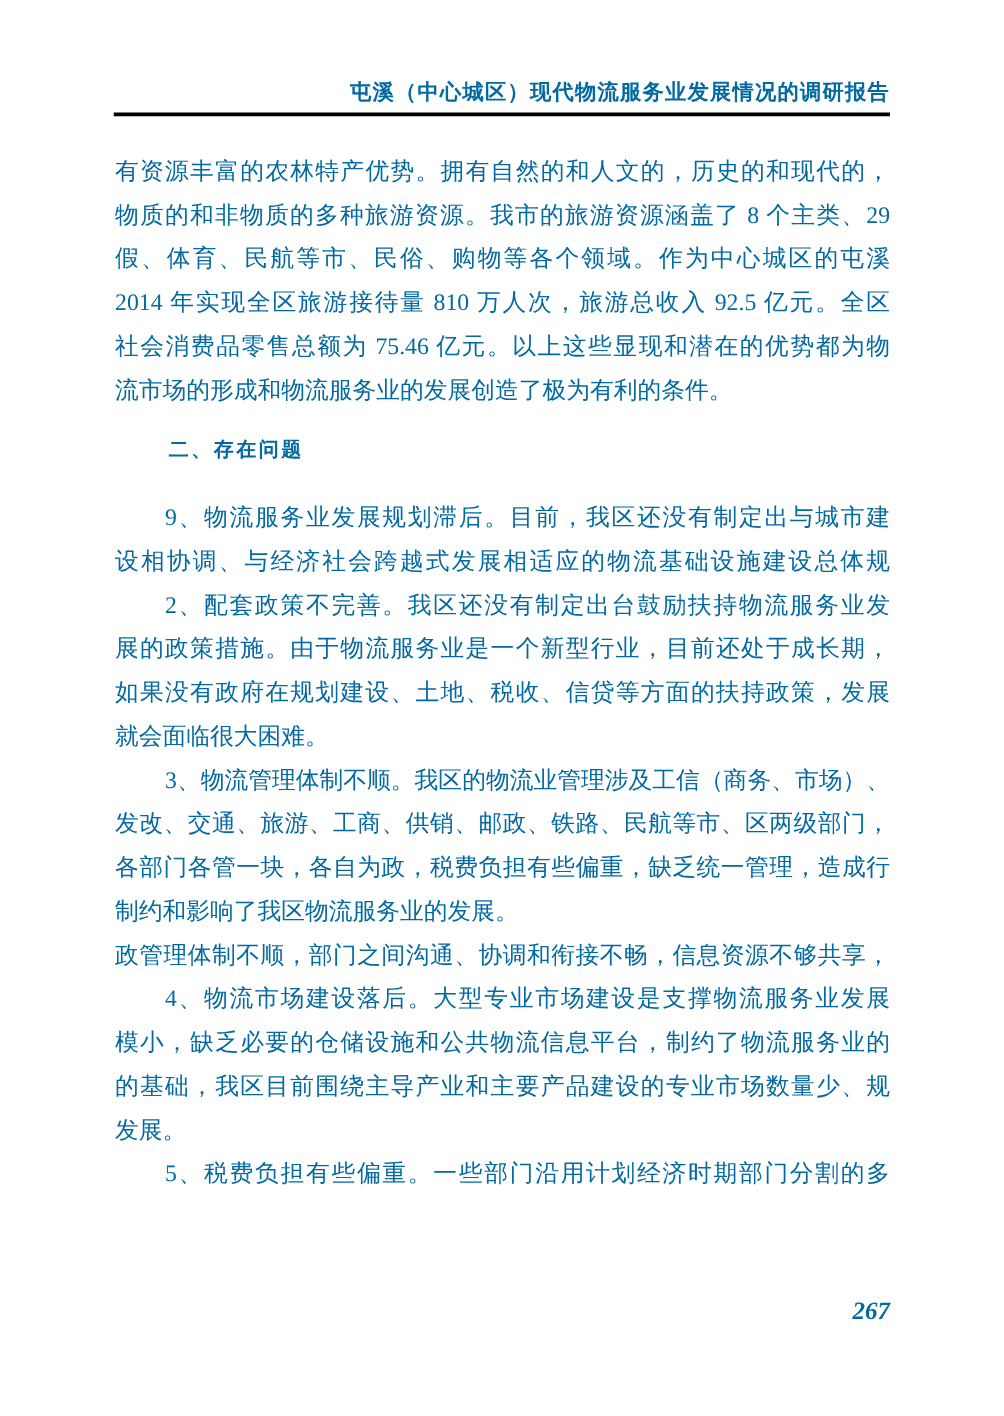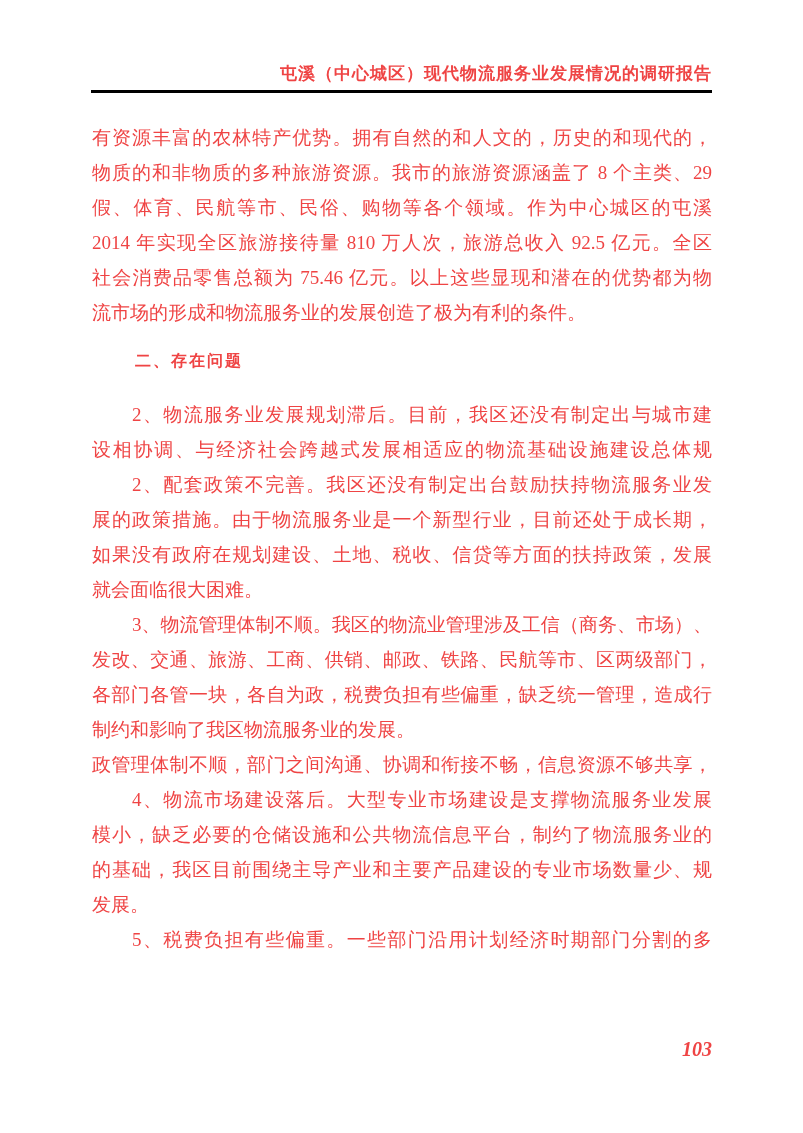--- a/index.html
+++ b/index.html
@@ -5,21 +5,21 @@
   html, body {
     margin: 0;
     padding: 0;
     background: #ffffff;
   }
   .page {
     position: relative;
     width: 803px;
     height: 1133px;
     background: #ffffff;
-    color: #ef4444;
+    color: #0369a1;
     overflow: hidden;
   }
   .running-head {
     position: absolute;
     top: 62px;
     left: 92px;
     width: 620px;
     text-align: right;
     font-family: "Liberation Sans", "DejaVu Sans", sans-serif;
     font-weight: 700;
@@ -88,21 +88,21 @@
         <div class="line">物质的和非物质的多种旅游资源。我市的旅游资源涵盖了 8 个主类、29</div>
         <div class="line">假、体育、民航等市、民俗、购物等各个领域。作为中心城区的屯溪</div>
         <div class="line">2014 年实现全区旅游接待量 810 万人次，旅游总收入 92.5 亿元。全区</div>
         <div class="line">社会消费品零售总额为 75.46 亿元。以上这些显现和潜在的优势都为物</div>
         <div class="line no-stretch">流市场的形成和物流服务业的发展创造了极为有利的条件。</div>
       </div>
       <div class="block heading">
         <div class="line no-stretch">二、存在问题</div>
       </div>
       <div class="block paragraph">
-        <div class="line indent">2、物流服务业发展规划滞后。目前，我区还没有制定出与城市建</div>
+        <div class="line indent">9、物流服务业发展规划滞后。目前，我区还没有制定出与城市建</div>
         <div class="line">设相协调、与经济社会跨越式发展相适应的物流基础设施建设总体规</div>
       </div>
       <div class="block paragraph">
         <div class="line indent">2、配套政策不完善。我区还没有制定出台鼓励扶持物流服务业发</div>
         <div class="line">展的政策措施。由于物流服务业是一个新型行业，目前还处于成长期，</div>
         <div class="line">如果没有政府在规划建设、土地、税收、信贷等方面的扶持政策，发展</div>
         <div class="line no-stretch">就会面临很大困难。</div>
       </div>
       <div class="block paragraph">
         <div class="line indent">3、物流管理体制不顺。我区的物流业管理涉及工信（商务、市场）、</div>
@@ -114,14 +114,14 @@
       <div class="block paragraph">
         <div class="line indent">4、物流市场建设落后。大型专业市场建设是支撑物流服务业发展</div>
         <div class="line">模小，缺乏必要的仓储设施和公共物流信息平台，制约了物流服务业的</div>
         <div class="line">的基础，我区目前围绕主导产业和主要产品建设的专业市场数量少、规</div>
         <div class="line no-stretch">发展。</div>
       </div>
       <div class="block paragraph">
         <div class="line indent">5、税费负担有些偏重。一些部门沿用计划经济时期部门分割的多</div>
       </div>
     </div>
-  <div class="page-number">103</div>
+  <div class="page-number">267</div>
 </div>
 
 </body></html>

